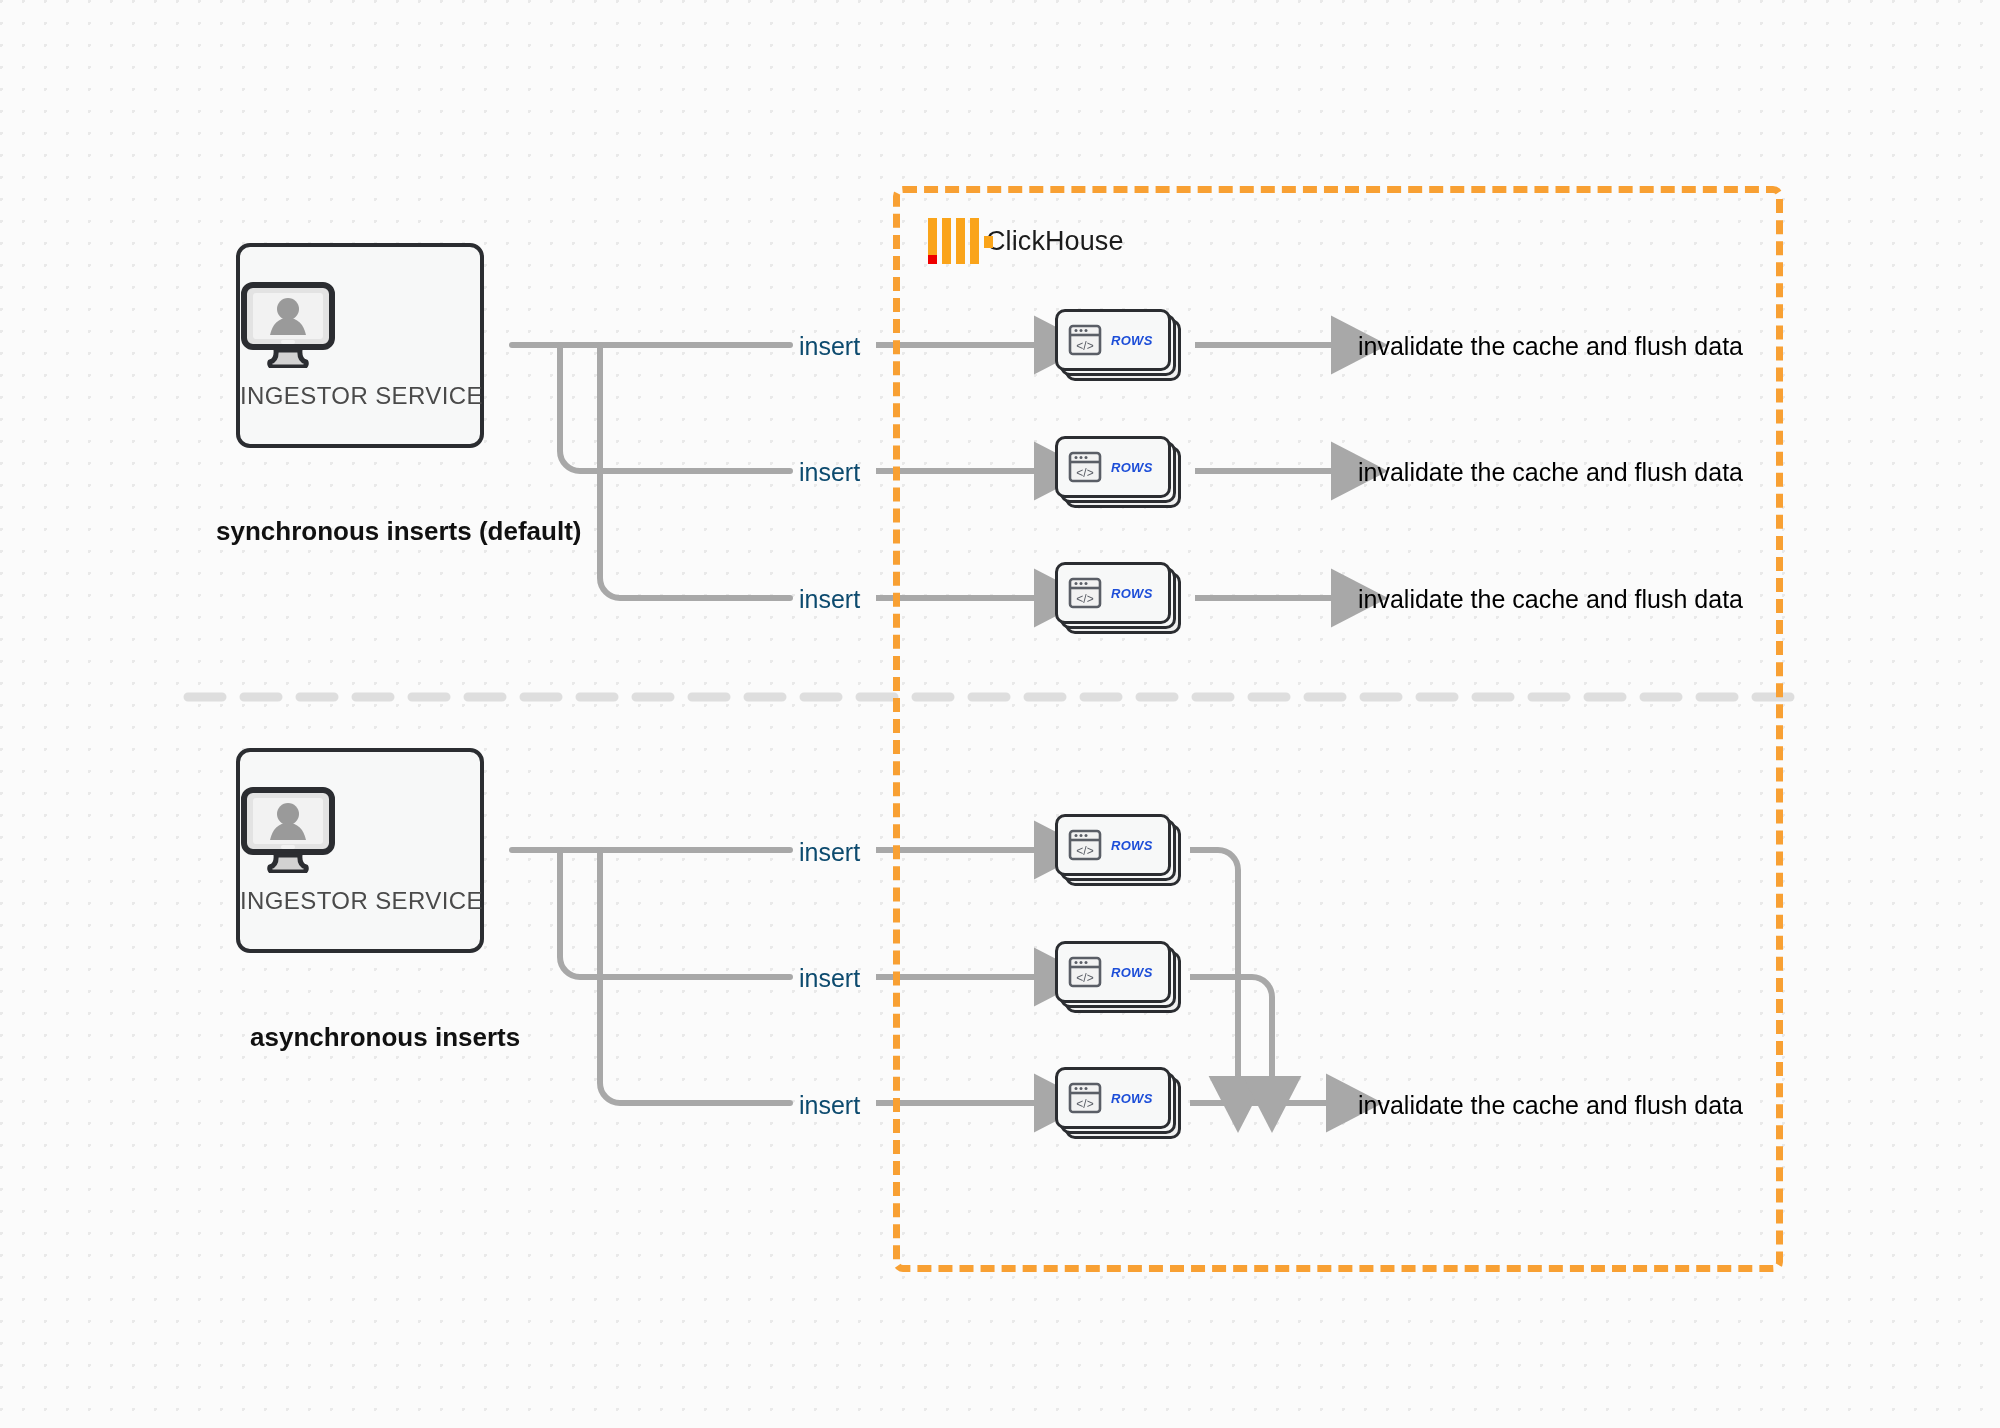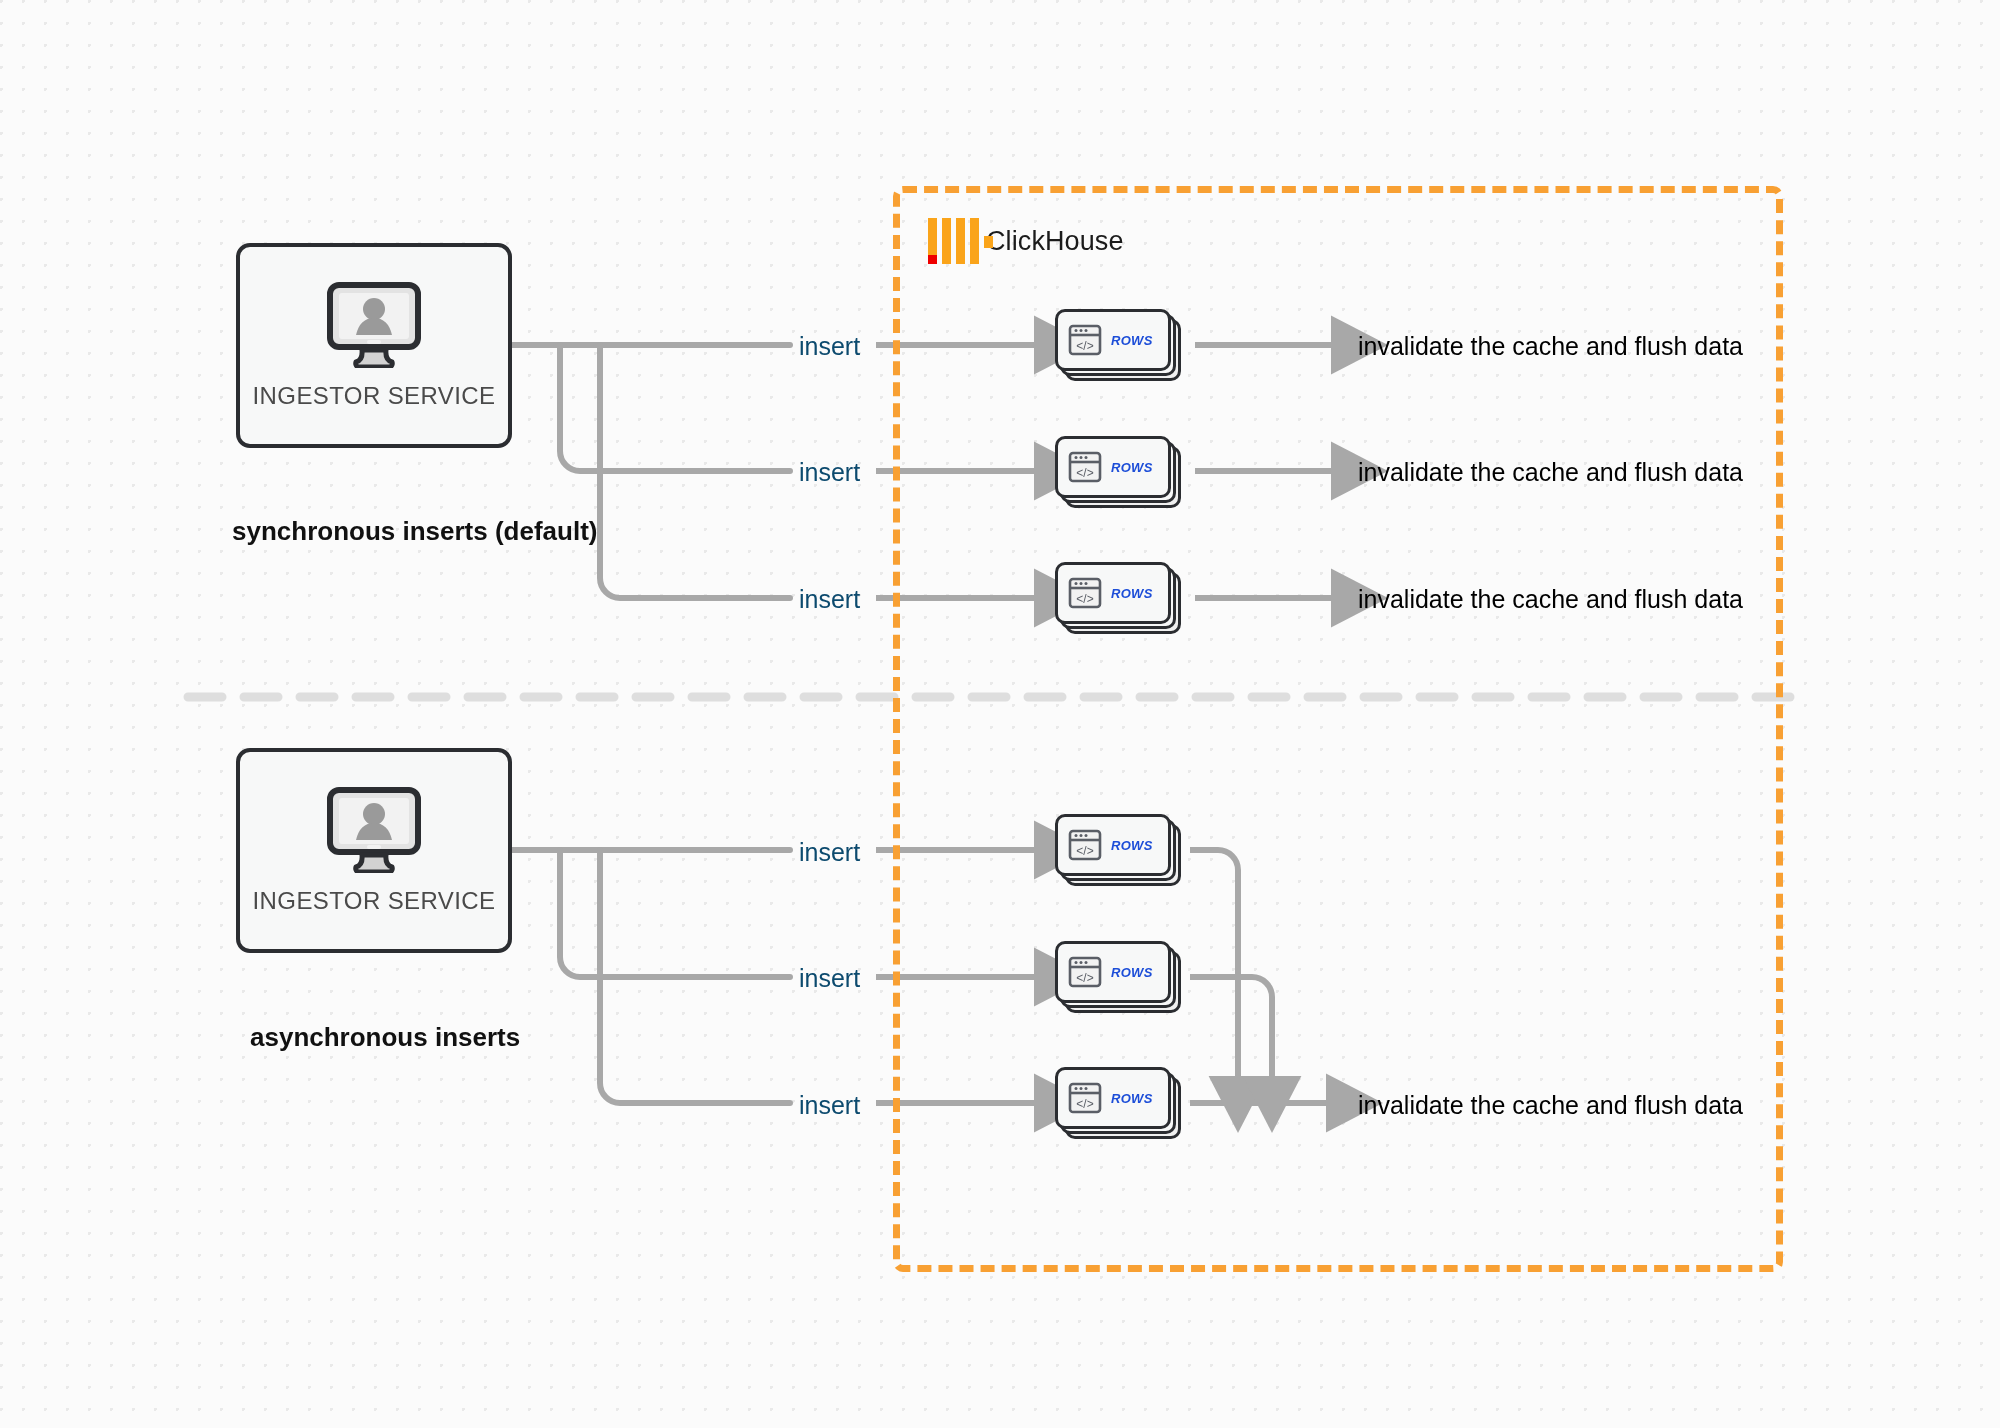--- a/index.html
+++ b/index.html
@@ -32,24 +32,24 @@
   .ch-mark i:nth-child(1){left:0;}
   .ch-mark i:nth-child(2){left:14px;}
   .ch-mark i:nth-child(3){left:28px;}
   .ch-mark i:nth-child(4){left:42px;}
   .ch-mark b{position:absolute;left:0;bottom:0;width:9px;height:9px;background:#ef0000;display:block;}
   .ch-mark s{position:absolute;left:56px;top:18px;width:9px;height:12px;background:#faa41a;display:block;}
   .ch-name{font-size:27px;color:#1b1b1b;letter-spacing:.1px;white-space:nowrap;}
 
   
   .node{
-    position:absolute;width:276px;height:205px;
+    position:absolute;width:248px;height:205px;
     background:#f7f8f8;border:4px solid #2b2d31;border-radius:14px;
     box-sizing:border-box;
-    display:flex;flex-direction:column;align-items:center;justify-content:center;
+    display:flex;flex-direction:column;align-items:flex-start;justify-content:center;
   }
   .node-label{
     font-size:24px;color:#4a4a4a;letter-spacing:.4px;margin-top:14px;white-space:nowrap;
   }
   .monitor{position:relative;width:96px;height:86px;}
 
   
   .caption{position:absolute;font-size:26px;font-weight:bold;color:#111;white-space:nowrap;}
 
   
@@ -132,21 +132,21 @@
       <rect x="13" y="11" width="70" height="46" rx="3" fill="#f2f2f2"></rect>
       <circle cx="48" cy="27" r="11" fill="#9a9a9a"></circle>
       <path d="M30,53 q4,-17 18,-17 q14,0 18,17 z" fill="#9a9a9a"></path>
       <rect x="41" y="58" width="14" height="4" rx="2" fill="#f2f2f2"></rect>
       <path d="M36,68 q1,10 -6,12 a4,4 0 0 0 2,5 h32 a4,4 0 0 0 2,-5 q-7,-2 -6,-12 z" fill="#d2d2d2" stroke="#2b2d31" stroke-width="5" stroke-linejoin="round"></path>
     </svg>
   </span>
   <span class="node-label">INGESTOR SERVICE</span>
 </div>
 
-<div class="caption" style="left:232px;top:516px;">synchronous inserts (default)</div>
+<div class="caption" style="left:216px;top:516px;">synchronous inserts (default)</div>
 
 <div class="elabel insert" style="left:799px;top:332px;">insert</div>
 <div class="elabel insert" style="left:799px;top:458px;">insert</div>
 <div class="elabel insert" style="left:799px;top:585px;">insert</div>
 
 <div class="rows-card" style="left:1055px;top:309px;">
   <div class="back2"></div>
   <div class="back1"></div>
   <div class="front">
     <span class="win-ico">

